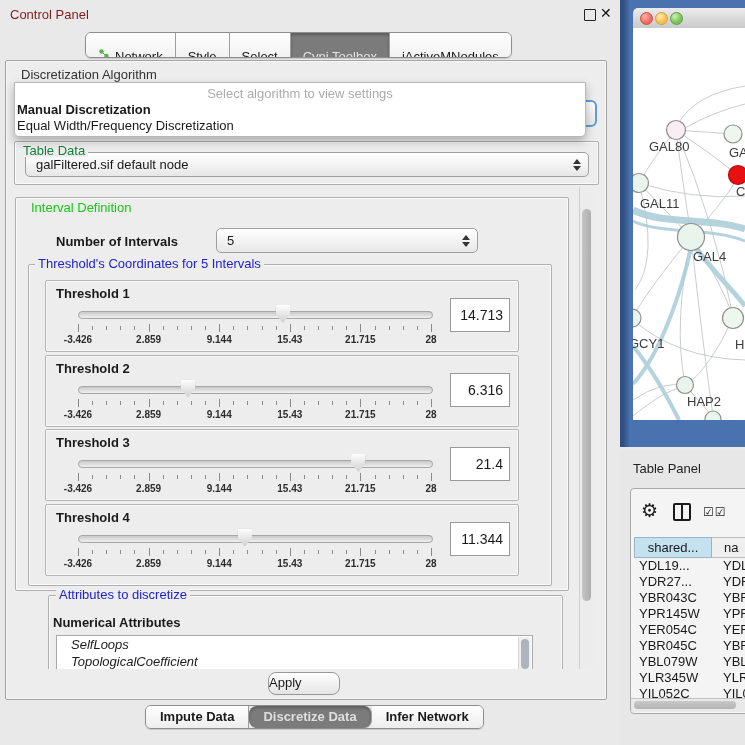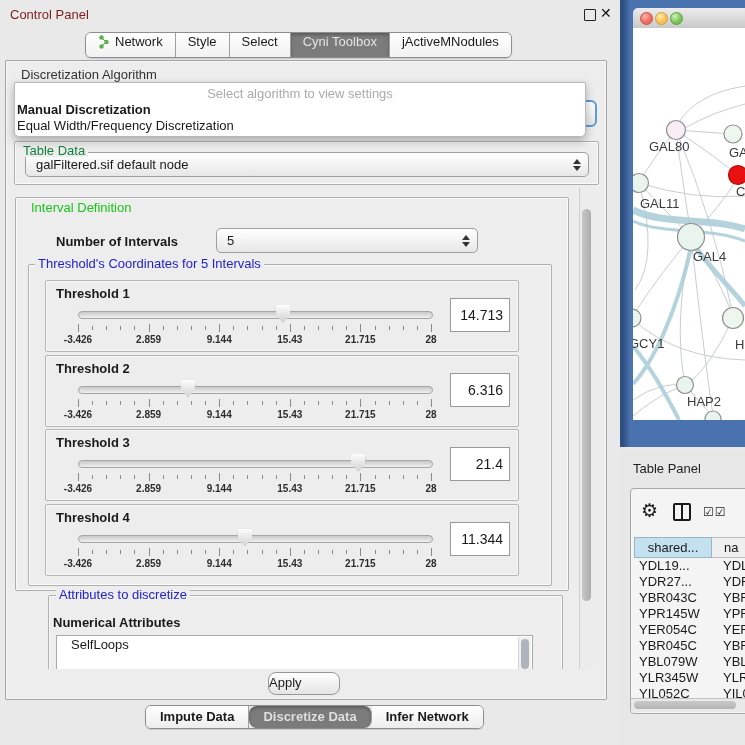--- a/index.html
+++ b/index.html
@@ -10,21 +10,21 @@
   
   #control-panel{left:0;top:0;width:617px;height:745px;background:#E9E9E9;}
   #cp-titlebar{left:0;top:0;width:617px;height:28px;}
   #cp-title{left:10px;top:7px;font-size:13px;color:#7f1d1d;}
   #float-btn{left:584px;top:9px;width:10px;height:10px;border:1.5px solid #222;border-radius:1px;}
   #close-btn{left:600px;top:5px;font-size:14px;font-weight:bold;color:#111;}
 
   
   #cp-tabs{left:85px;top:32px;height:24px;display:flex;border:1px solid #8E8E8E;border-radius:6px;overflow:hidden;
            box-shadow:0 1px 1px rgba(0,0,0,.15);}
-  .tab{display:flex;align-items:flex-end;gap:5px;padding:16px 12px;font-size:13px;
+  .tab{display:flex;align-items:flex-start;gap:5px;padding:16px 12px;font-size:13px;
        background:linear-gradient(#FFFFFF,#EDEDED);border-right:1px solid #9E9E9E;white-space:nowrap;}
   .tab:last-child{border-right:none;}
   .tab.active{background:#7B7B7B;color:#E4E4E4;box-shadow:inset 0 2px 3px rgba(0,0,0,.25);}
   #network-tab-icon svg{display:block;}
 
   
   #cp-main{left:5px;top:60px;width:600px;height:638px;background:#EDEDED;
            border:1px solid #A3A3A3;border-radius:2px;box-shadow:inset 0 0 0 1px #F7F7F7;}
 
   .group-label{position:absolute;font-size:13px;background:#EDEDED;padding:0 3px;line-height:13px;}
@@ -81,21 +81,21 @@
   .tick.major{top:0;height:8px;}
   .scale-labels{position:absolute;left:0;top:27px;width:353px;height:12px;}
   .scale-label{position:absolute;transform:translateX(-50%);font-size:10px;font-weight:bold;color:#2d2d2d;white-space:nowrap;}
   .vbox{position:absolute;right:8px;top:17px;width:52px;height:32px;background:#FFF;border:1px solid #9A9A9A;
         font-size:14px;text-align:right;line-height:32px;padding-right:6px;}
 
   
   #attr-group{left:37px;top:408px;width:513px;height:90px;}
   #attr-label{left:45px;top:401px;color:#2222CC;}
   #numattr-label{left:42px;top:428px;font-size:13px;font-weight:bold;}
-  #attr-list{left:45px;top:448px;width:475px;height:56px;background:#FFF;border:1px solid #A9A9A9;overflow:hidden;}
+  #attr-list{left:45px;top:448px;width:475px;height:56px;background:#FFF;border:1px solid #A9A9A9;overflow:hidden;font-style:italic;}
   #attr-list .li{font-size:13px;padding-left:14px;height:17px;line-height:17px;}
   #attr-scrollbar{position:absolute;right:1px;top:1px;width:12px;height:54px;background:#F0F0F0;border-left:1px solid #D5D5D5;}
   #attr-thumb{position:absolute;left:2px;top:2px;width:8px;height:30px;background:#AEB4BB;border-radius:4px;}
 
   #apply-btn{left:262px;top:611px;width:70px;height:21px;background:linear-gradient(#FFFFFF,#E4E4E4);
              border:1px solid #979797;border-radius:8px;font-size:13px;line-height:20px;}
 
   
   #cp-bottom-tabs{left:145px;top:705px;height:22px;display:flex;border:1px solid #8E8E8E;border-radius:6px;
                   overflow:hidden;box-shadow:0 1px 1px rgba(0,0,0,.15);}
@@ -388,20 +388,21 @@
         </div>
         <span id="thresh-label" class="group-label">Threshold's Coordinates for 5 Intervals</span>
       </div>
 
       <div id="attr-group" class="groupbox"></div>
       <span id="attr-label" class="group-label">Attributes to discretize</span>
       <span id="numattr-label" class="abs">Numerical Attributes</span>
       <div id="attr-list" class="abs">
         <div id="attr-items">
             <div class="li">SelfLoops</div>
+            <div class="li">TopologicalCoefficient</div>
           </div>
         <div id="attr-scrollbar">
             <div id="attr-thumb"></div>
           </div>
       </div>
 
     </div>
 
     <div id="outer-scrollbar" class="abs">
       <div id="outer-thumb" class="abs"></div>

